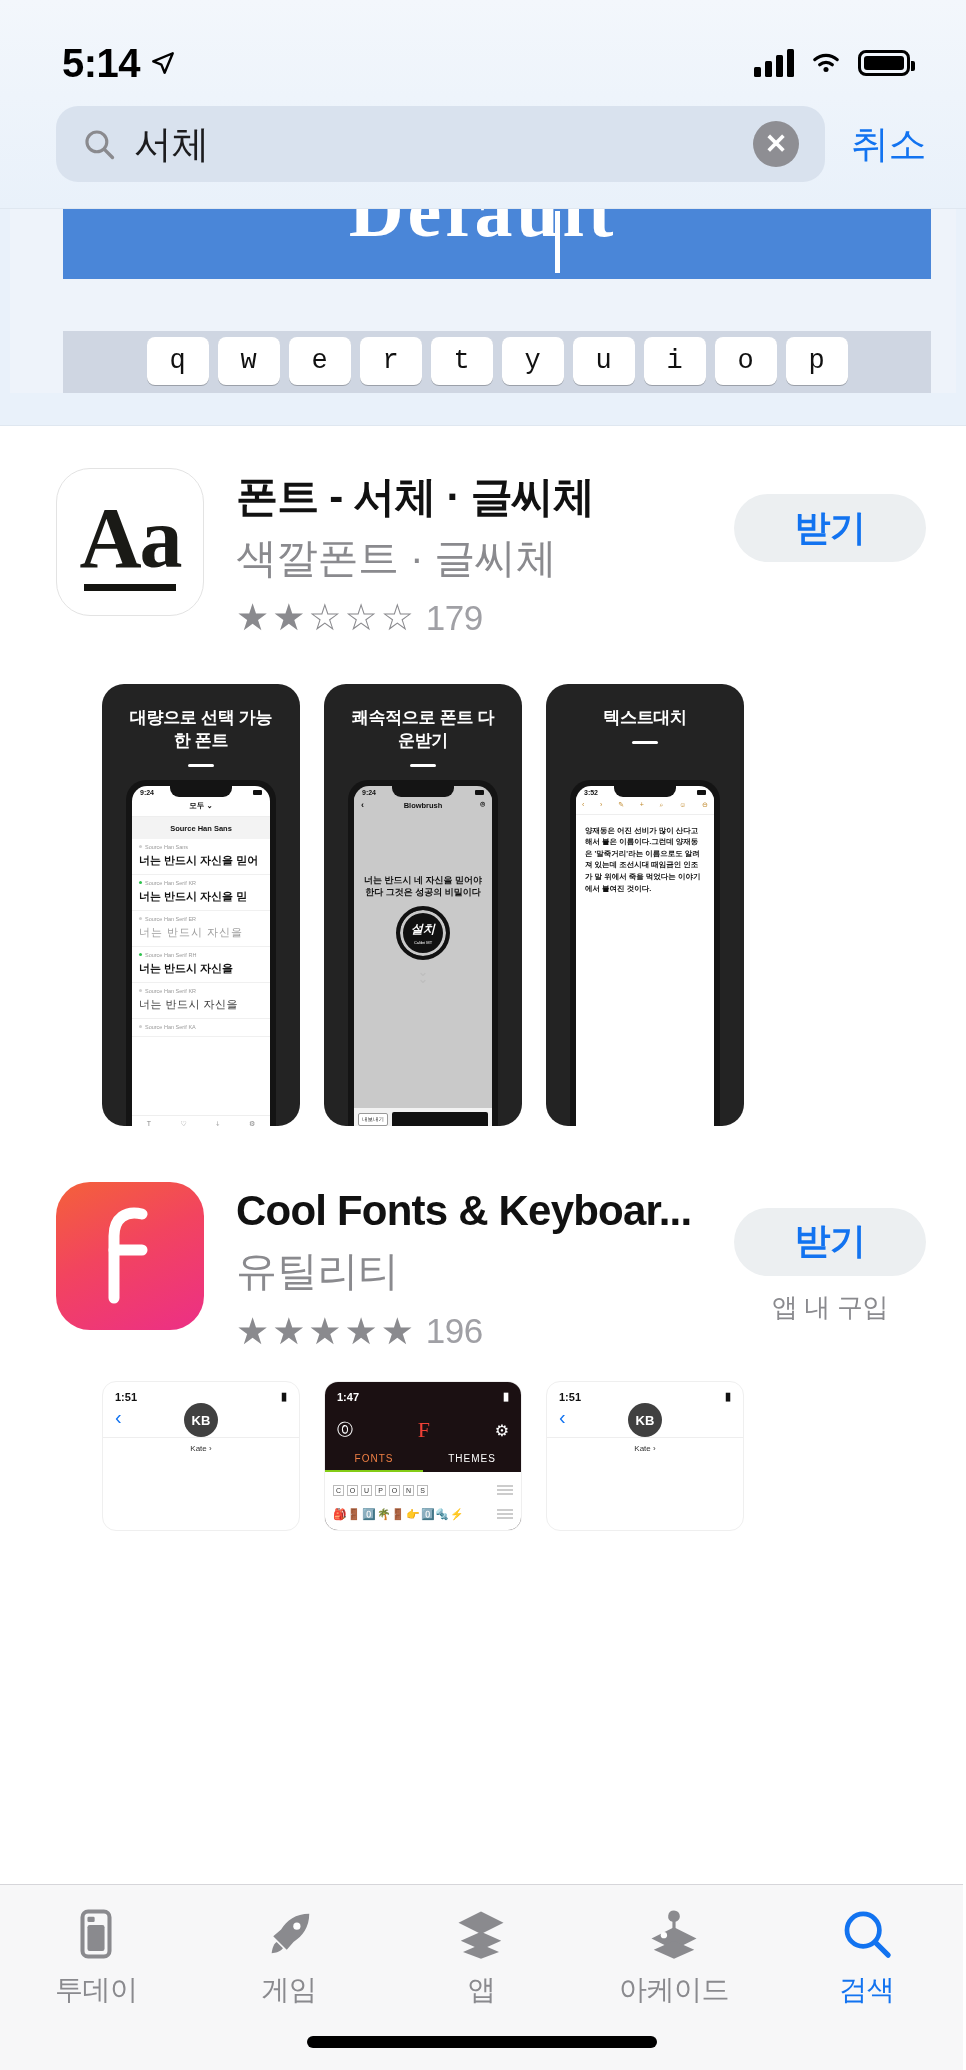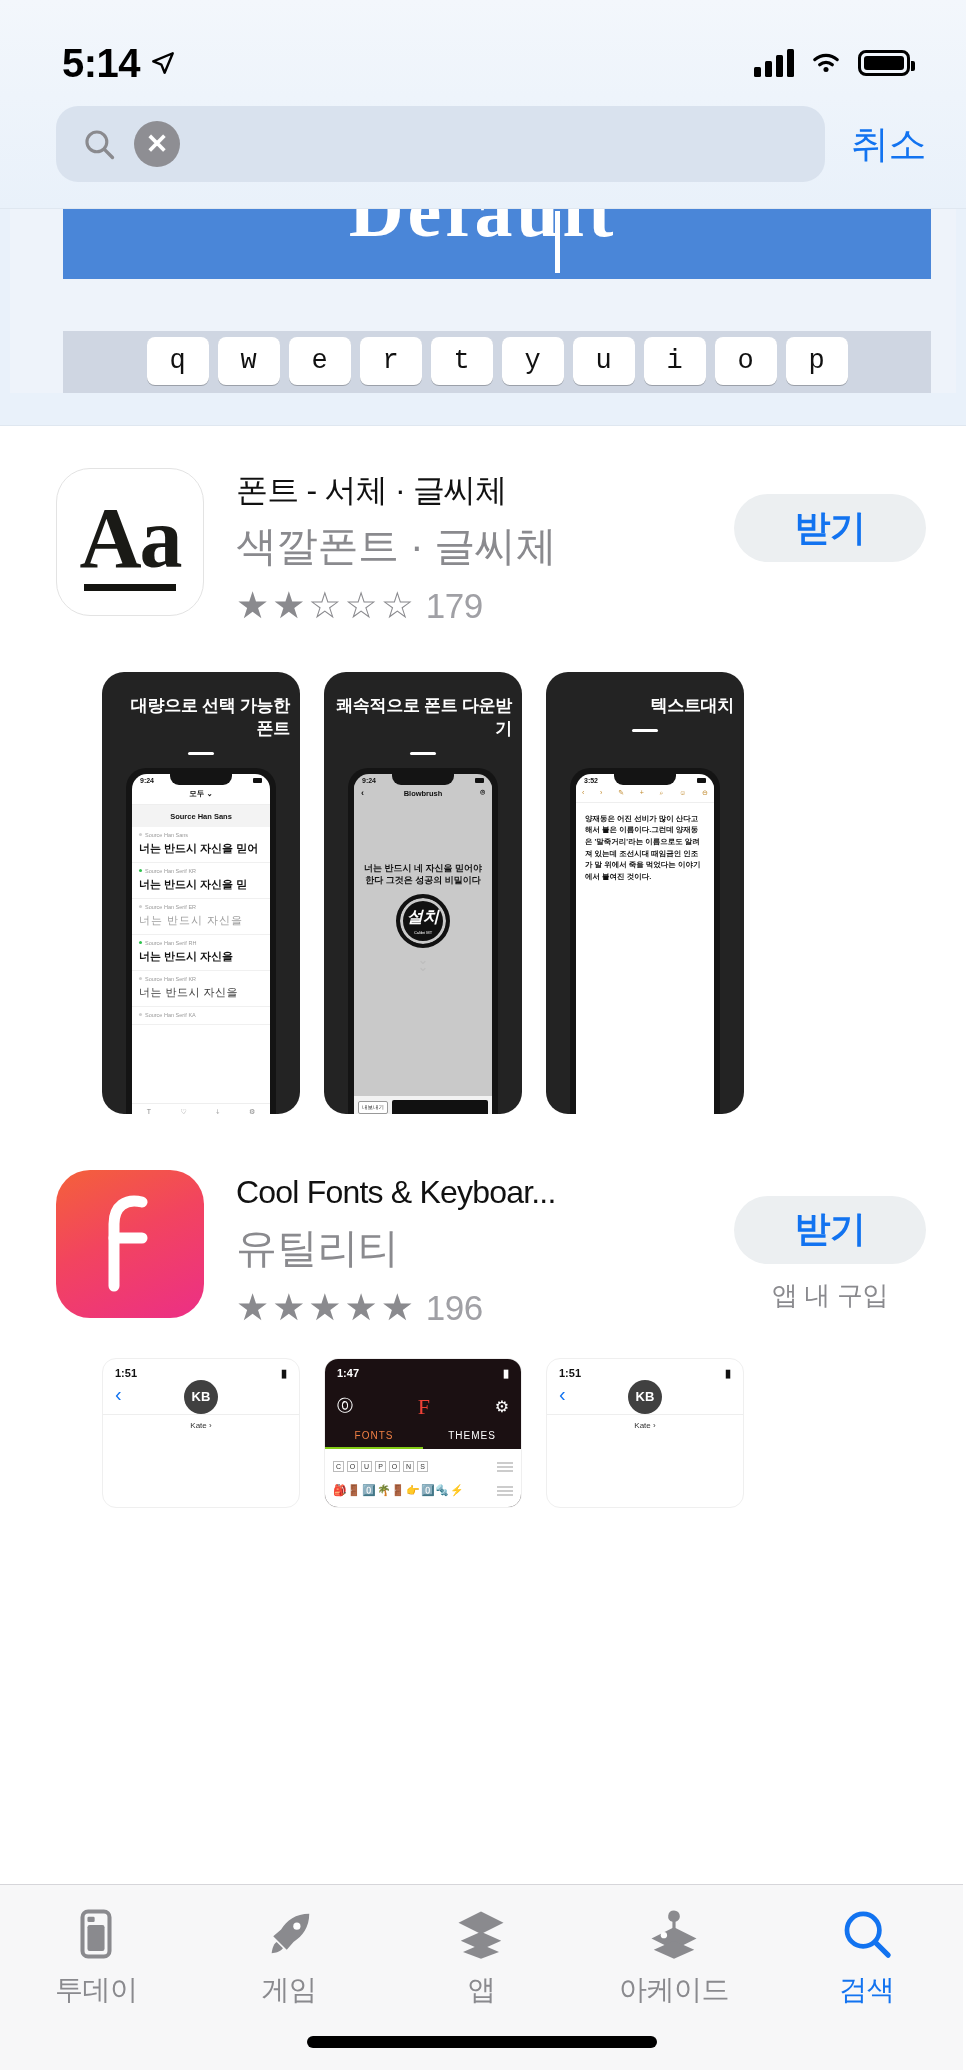--- a/index.html
+++ b/index.html
@@ -111,21 +111,21 @@
   }
   .icon-aa .rule{ width:92px;height:7px;background:#141410;margin-top:6px; }
   .icon-f{
     width:148px;height:148px;border-radius:34px;
     background:linear-gradient(155deg,#f4613a 0%, #f2445f 45%, #ec2f86 100%);
     display:flex;align-items:center;justify-content:center;position:relative;overflow:hidden;
   }
   .icon-f svg{ width:100px;height:115px; }
   .app-meta{ flex:1; min-width:0; padding-top:4px; }
   .app-title{
-    font-size:32px;font-weight:400;color:#111;letter-spacing:-0.8px;
+    font-size:42px;font-weight:700;color:#111;letter-spacing:-0.8px;
     white-space:nowrap;overflow:hidden;text-overflow:ellipsis;line-height:1.18;
   }
   .app-sub{ font-size:41px;color:#8a8a8e;margin-top:9px;letter-spacing:-0.3px; }
   .app-rate{ display:flex;align-items:center;gap:12px;margin-top:12px; }
   .stars{ display:flex;gap:3px; }
   .stars span{ font-size:37px;color:#8a8a8e;line-height:1; }
   .rate-count{ font-size:35px;color:#a0a0a5;letter-spacing:-0.5px; }
   .app-action{ flex:none; width:192px; display:flex; flex-direction:column; align-items:center; padding-top:26px; }
   .getbtn{
     width:192px;height:68px;border-radius:34px;background:#eceff1;
@@ -134,22 +134,22 @@
   }
   .iap{ font-size:26px;color:#8a8a8e;margin-top:14px;letter-spacing:-0.3px; }
 
   
   .shots{ display:flex; gap:24px; padding:46px 40px 0 46px; }
   .shot{
     width:198px;height:442px;background:#232323;border-radius:22px;
     overflow:hidden;position:relative;flex:none;
   }
   .shot .cap{
-    color:#fff;font-size:17px;font-weight:700;text-align:right;
-    padding:22px 10px 0;letter-spacing:-0.3px;
+    color:#fff;font-size:17px;font-weight:700;text-align:center;
+    padding:22px 20px 0;letter-spacing:-0.3px;
   }
   .shot .dash{ width:26px;height:3px;background:#fff;margin:12px auto 0;border-radius:2px; }
   .inner-phone{
     position:absolute;left:50%;transform:translateX(-50%);top:96px;
     width:150px;height:352px;background:#141414;border-radius:20px 20px 0 0;
     padding:6px 6px 0;
   }
   .inner-screen{
     width:100%;height:100%;background:#fff;border-radius:15px 15px 0 0;overflow:hidden;
     position:relative;
@@ -192,21 +192,21 @@
   }
   .bb-nav .bk{ position:absolute;left:7px;font-size:9px;color:#111; }
   .bb-nav .qm{ position:absolute;right:7px;font-size:8px;color:#111; }
   .bb-body{ text-align:center;padding:0 8px; }
   .bb-text{ font-size:9px;font-weight:700;color:#111;line-height:1.35;margin-top:58px; }
   .bb-inst{
     width:54px;height:54px;border-radius:50%;background:#111;border:4px solid #111;
     margin:8px auto 0;display:flex;flex-direction:column;align-items:center;justify-content:center;
     box-shadow:0 0 0 3px #c9c9c9 inset;
   }
-  .bb-inst b{ color:#fff;font-size:16px;font-style:italic; }
+  .bb-inst b{ color:#fff;font-size:12px;font-style:italic; }
   .bb-inst i{ color:#fff;font-size:4px;margin-top:2px;font-style:normal; }
   .chev{ color:#bdbdbd;font-size:13px;text-align:center;margin-top:8px;line-height:.55; }
   .bb-bottom{
     position:absolute;bottom:0;left:0;right:0;height:24px;background:#f2f2f2;
     display:flex;align-items:center;padding:0 4px;gap:4px;
   }
   .bb-pill{ font-size:5.5px;border:1px solid #999;border-radius:2px;padding:2px 3px;background:#fff;color:#333; }
   .bb-dark{ flex:1;height:16px;background:#111;border-radius:2px;position:relative; }
   
   .tx-nav{
@@ -285,20 +285,21 @@
       </div>
   </div>
 </div>
 
 <div class="searchbar">
   <div class="searchfield">
     <svg class="mag" viewBox="0 0 24 24">
       <circle cx="10.5" cy="10.5" r="7" fill="none" stroke="#8a8a8e" stroke-width="2.2"></circle>
       <path d="M15.8 15.8 L21.5 21.5" stroke="#8a8a8e" stroke-width="2.4" stroke-linecap="round"></path>
     </svg>
+    <div class="sf-text">서체</div>
     <div class="clearbtn">✕</div>
   </div>
   <div class="cancel">취소</div>
 </div>
 
 <div class="toppreview">
   <div class="tp-inner">
     <div class="tp-blue"></div>
     <div class="tp-bigtext">Default</div>
     <div class="tp-caret"></div>

